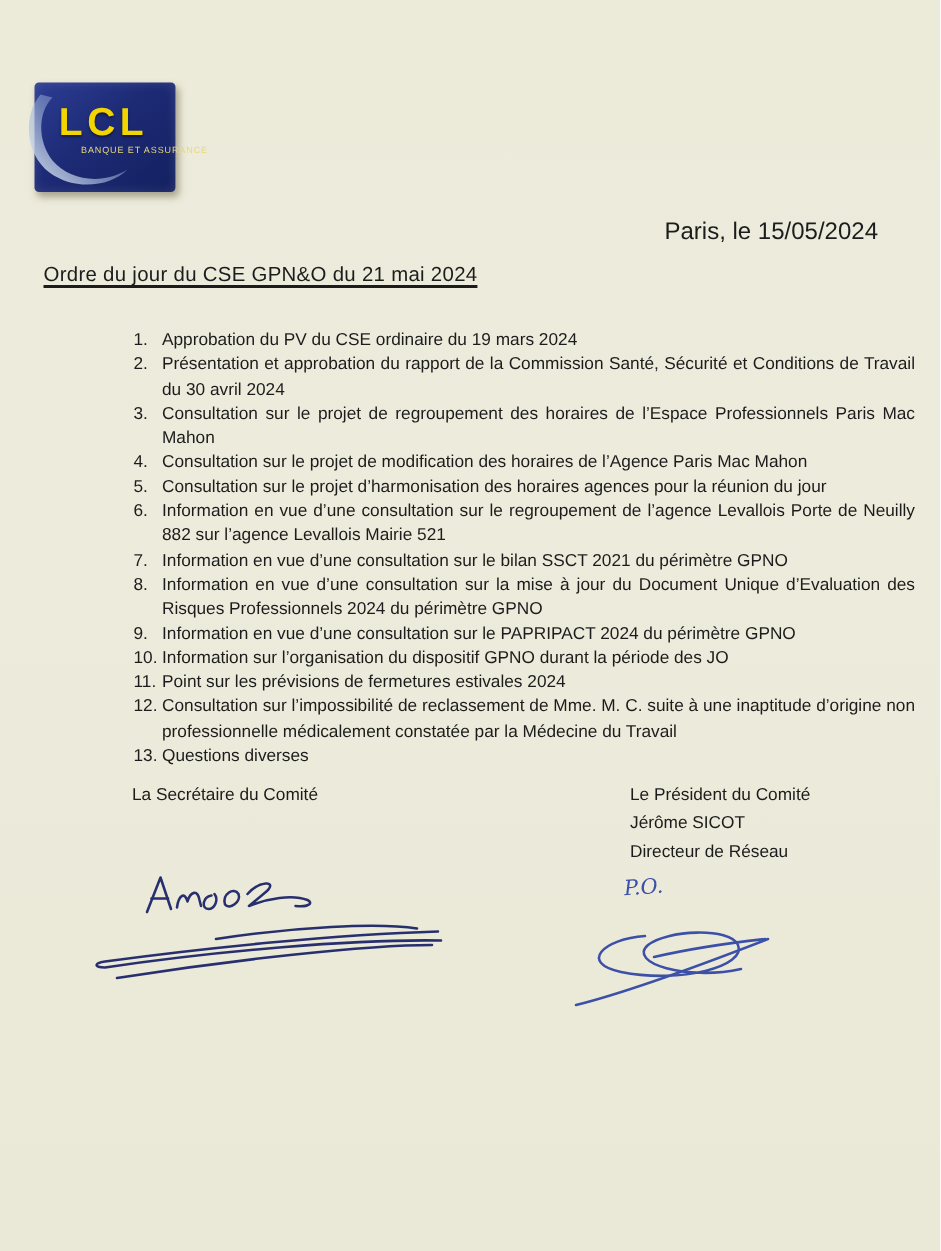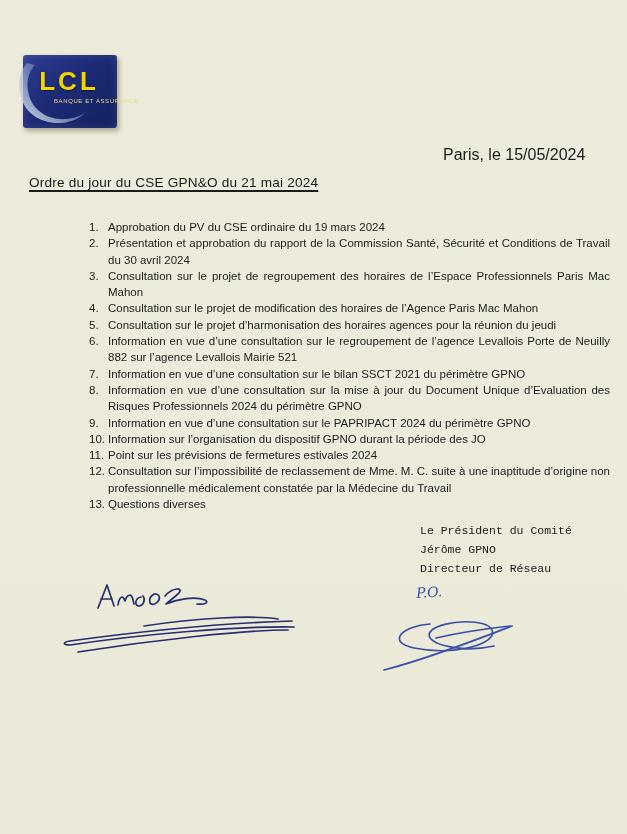--- a/index.html
+++ b/index.html
@@ -55,21 +55,21 @@
     text-align:justify;
   }
   .agenda li::before {
     content: counter(n) ".";
     position:absolute; left:0; top:0;
   }
 
   
   .sig { position:absolute; font-size:11.5px; line-height:19px; }
   .sig-left  { left:88px;  top:521px; }
-  .sig-right { left:420px; top:521px;font-family:Liberation Mono, monospace; }
+  .sig-right { left:420px; top:521px; }
 
   .po-label {
     position:absolute; left:416px; top:584px;
     font-family:"DejaVu Serif", serif; font-style:italic;
     font-size:14px; color:#3c50a8;
     transform: rotate(-4deg);
   }
 
   .sig-draw { position:absolute; }
   .sig-draw path { fill:none; stroke-linecap:round; stroke-linejoin:round; }
@@ -98,37 +98,38 @@
 
   <div class="date">Paris, le 15/05/2024</div>
 
   <h1 class="title">Ordre du jour du CSE GPN&amp;O du 21 mai 2024</h1>
 
   <ol class="agenda">
     <li>Approbation du PV du CSE ordinaire du 19 mars 2024</li>
     <li>Présentation et approbation du rapport de la Commission Santé, Sécurité et Conditions de Travail du 30 avril 2024</li>
     <li>Consultation sur le projet de regroupement des horaires de l’Espace Professionnels Paris Mac Mahon</li>
     <li>Consultation sur le projet de modification des horaires de l’Agence Paris Mac Mahon</li>
-    <li>Consultation sur le projet d’harmonisation des horaires agences pour la réunion du jeudi</li>
+    <li>Consultation sur le projet d’harmonisation des horaires agences pour la réunion du jour</li>
     <li>Information en vue d’une consultation sur le regroupement de l’agence Levallois Porte de Neuilly 882 sur l’agence Levallois Mairie 521</li>
     <li>Information en vue d’une consultation sur le bilan SSCT 2021 du périmètre GPNO</li>
     <li>Information en vue d’une consultation sur la mise à jour du Document Unique d’Evaluation des Risques Professionnels 2024 du périmètre GPNO</li>
     <li>Information en vue d’une consultation sur le PAPRIPACT 2024 du périmètre GPNO</li>
     <li>Information sur l’organisation du dispositif GPNO durant la période des JO</li>
     <li>Point sur les prévisions de fermetures estivales 2024</li>
     <li>Consultation sur l’impossibilité de reclassement de Mme. M. C. suite à une inaptitude d’origine non professionnelle médicalement constatée par la Médecine du Travail</li>
     <li>Questions diverses</li>
   </ol>
 
   <div class="sig sig-left">
+    <div>La Secrétaire du Comité</div>
   </div>
 
   <div class="sig sig-right">
     <div>Le Président du Comité</div>
-    <div>Jérôme GPNO</div>
+    <div>Jérôme SICOT</div>
     <div>Directeur de Réseau</div>
   </div>
 
   <div class="po-label">P.O.</div>
 
   <svg class="sig-draw sig-draw-left" style="left:44px; top:574px;" width="270" height="92" viewBox="0 0 270 92">
     <g stroke-width="1.7">
       <path d="M54,34 L63,11 L70,32"></path>
       <path d="M57,25 L68,25"></path>
       <path d="M74,31 C75,23 79,20 81,27 C83,20 88,19 89,26 L90,30"></path>

